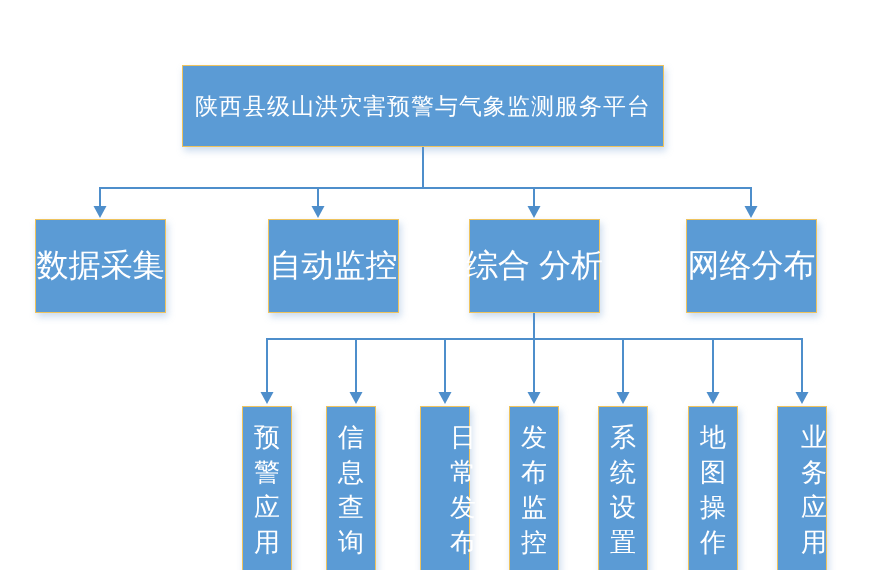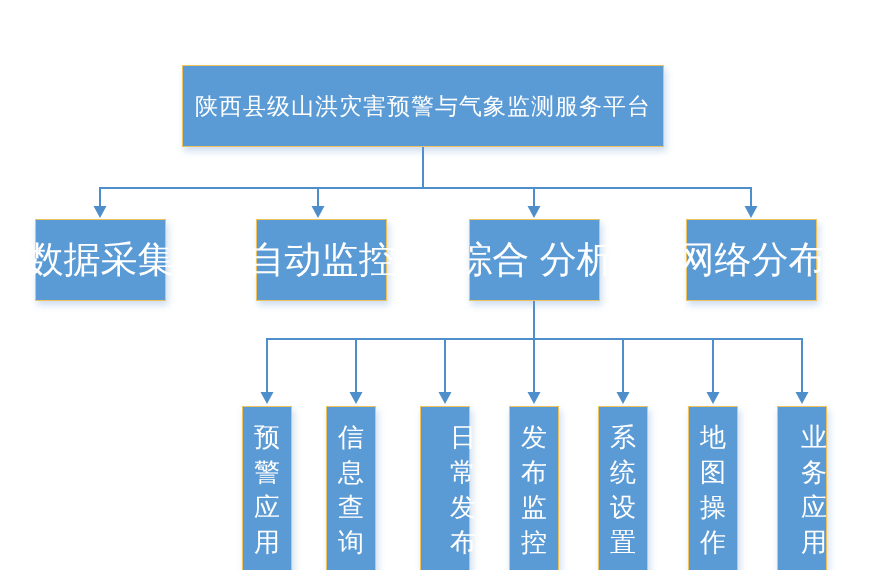--- a/index.html
+++ b/index.html
@@ -41,26 +41,26 @@
   }
   .root-node {
     left: 182px; top: 27px;
     width: 482px; height: 82px;
     font-size: 23px;
     letter-spacing: 1px;
     white-space: nowrap;
   }
   .lvl2 {
     top: 181px;
-    width: 131px; height: 82px;
-    font-size: 37px;
+    width: 131px; height: 94px;
+    font-size: 32px;
     white-space: nowrap;
   }
   .pos-l2-0 { left: 35px; }
-  .pos-l2-1 { left: 256px; }
+  .pos-l2-1 { left: 268px; }
   .pos-l2-2 { left: 469px; }
   .pos-l2-3 { left: 686px; text-align: center; }
   .lvl3 {
     top: 368px;
     width: 50px; height: 168px;
     font-size: 26px;
   }
   .lvl3 .vtext {
     display: block;
     width: 1.1em;

